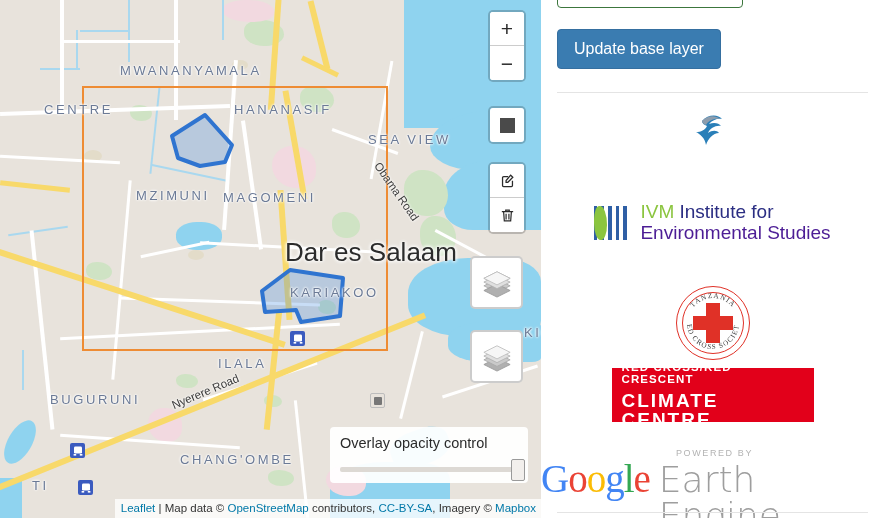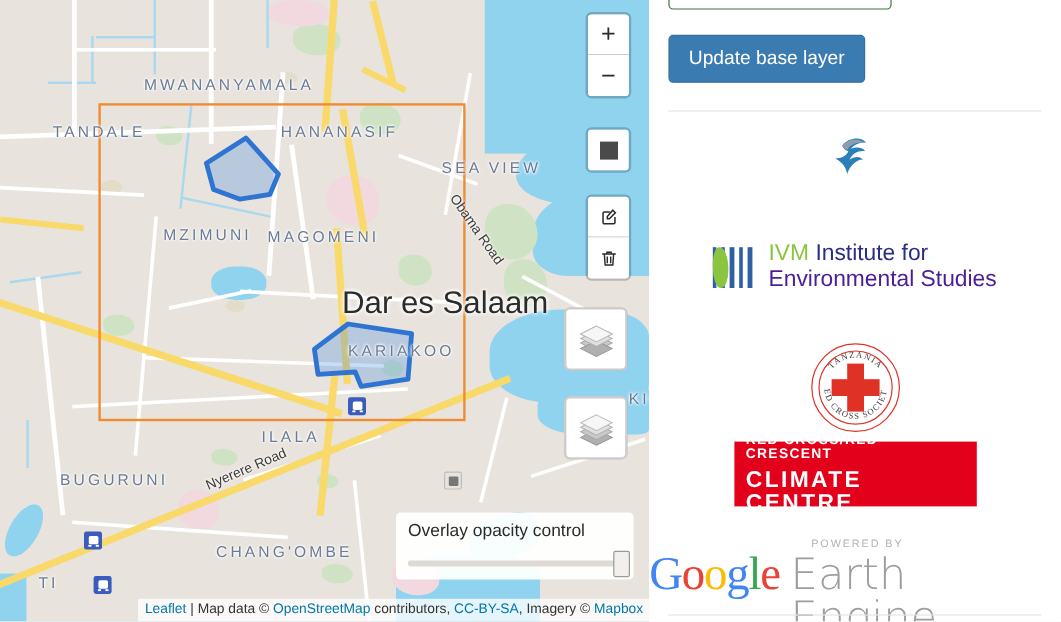--- a/index.html
+++ b/index.html
@@ -420,21 +420,21 @@
 
     <div id="aoi-rect"></div>
 
     <svg class="poly-svg">
       <polygon class="poly-shape" points="172,136 205,115 232,145 225,162 200,166 178,158"></polygon>
       <polygon class="poly-shape" points="262,291 290,270 343,278 340,316 301,322 296,310 265,312"></polygon>
     </svg>
 
     <div>
       <div class="place" style="left:88px;top:63px;">MWANANYAMALA</div>
-      <div class="place" style="left:12px;top:102px;">TANDALE</div>
+      <div class="place" style="left:12px;top:102px;">CENTRE</div>
       <div class="place" style="left:202px;top:102px;">HANANASIF</div>
       <div class="place" style="left:336px;top:132px;">SEA VIEW</div>
       <div class="place" style="left:104px;top:188px;">MZIMUNI</div>
       <div class="place" style="left:191px;top:190px;">MAGOMENI</div>
       <div class="place big" style="left:253px;top:237px;">Dar es Salaam</div>
       <div class="place" style="left:258px;top:285px;">KARIAKOO</div>
       <div class="place" style="left:492px;top:325px;">KIGA</div>
       <div class="place" style="left:186px;top:356px;">ILALA</div>
       <div class="place" style="left:18px;top:392px;">BUGURUNI</div>
       <div class="place" style="left:148px;top:452px;">CHANG'OMBE</div>

